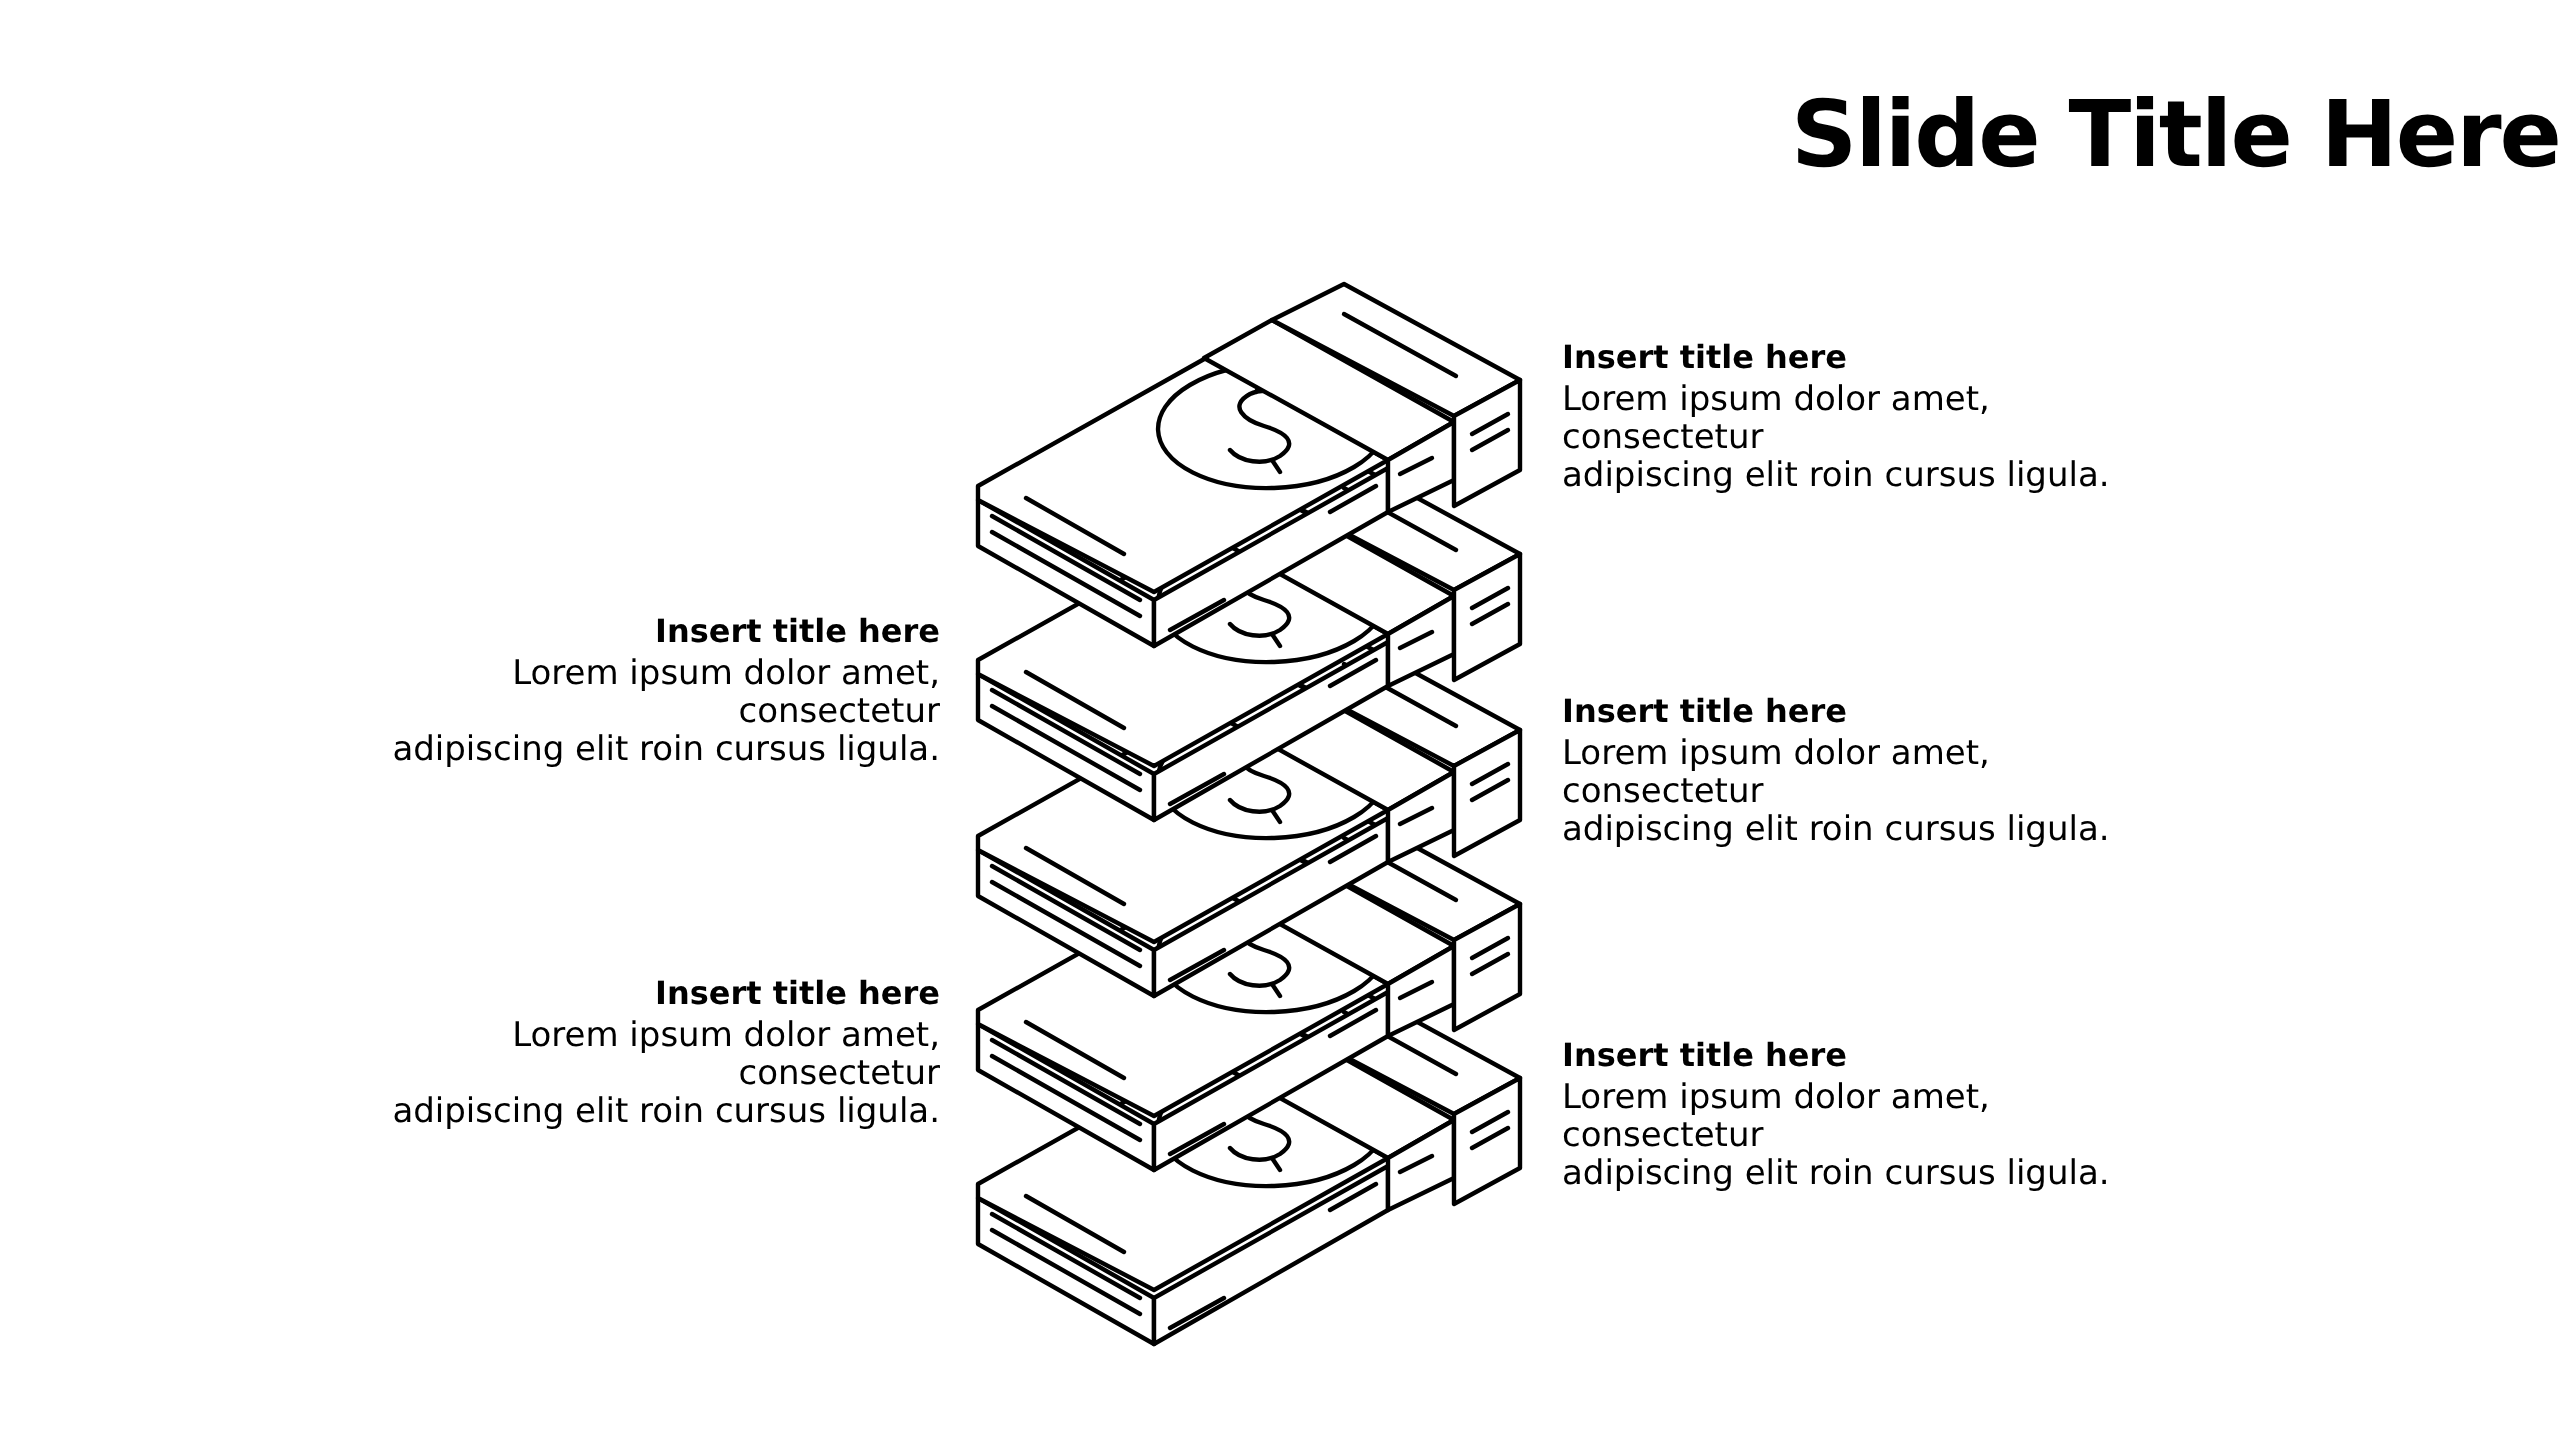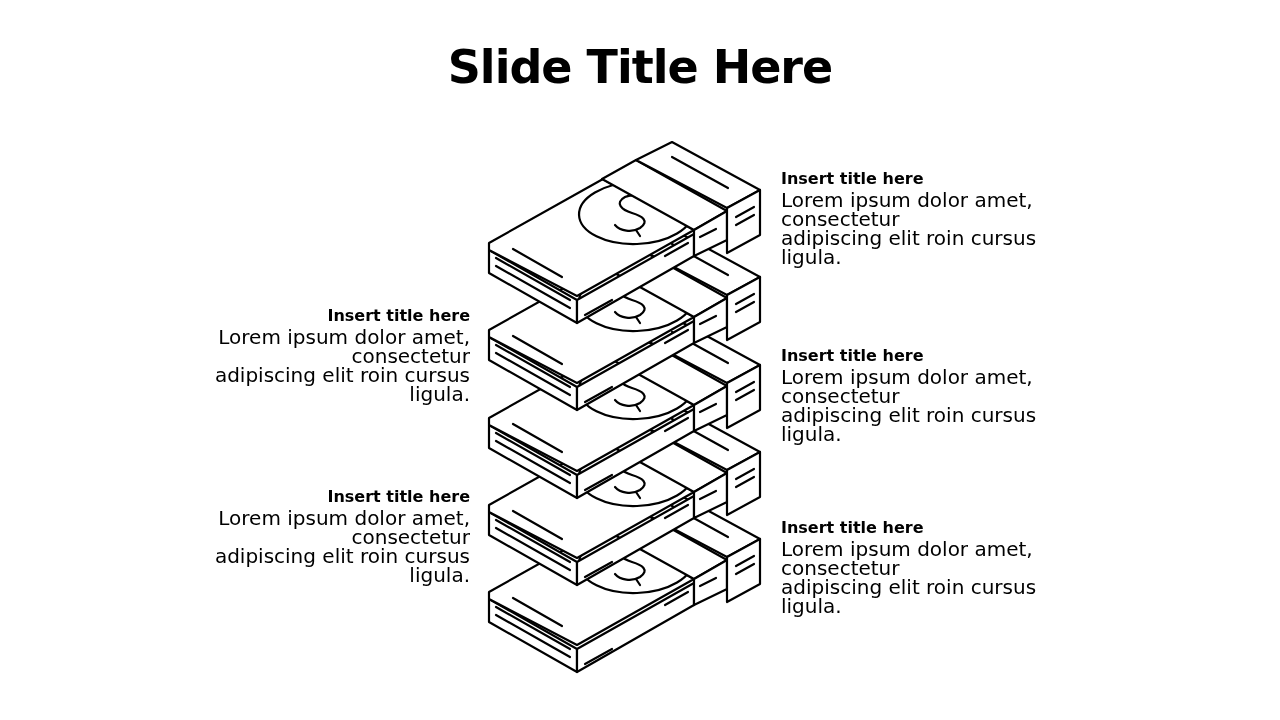--- a/index.html
+++ b/index.html
@@ -1,21 +1,21 @@
 <!DOCTYPE html>
 <html><head>
 <meta charset="utf-8">
 <style>
   html,body{margin:0;padding:0;background:#ffffff;}
   body{width:1280px;height:720px;position:relative;overflow:hidden;font-family:"DejaVu Sans","Liberation Sans",sans-serif;color:#000;}
-  .title{position:absolute;top:40px;left:0;width:1280px;text-align:center;font-size:46px;font-weight:bold;letter-spacing:-1px;}
+  .title{position:absolute;top:40px;left:0;width:1280px;text-align:right;font-size:46px;font-weight:bold;letter-spacing:-1px;}
   .stack{position:absolute;left:0;top:0;}
   .item{position:absolute;width:300px;}
   .item .h{font-size:16px;font-weight:bold;line-height:24px;}
-  .item .b{font-size:20px;line-height:19px;}
+  .item .b{font-size:17px;line-height:19px;}
   .item.right{left:781px;text-align:left;}
   .item.left{left:170px;text-align:right;}
 </style>
 </head>
 <body>
 
 <div class="title">Slide Title Here</div>
 
 <svg class="stack" width="1280" height="720" viewBox="0 0 1280 720" xmlns="http://www.w3.org/2000/svg">
   <defs>

